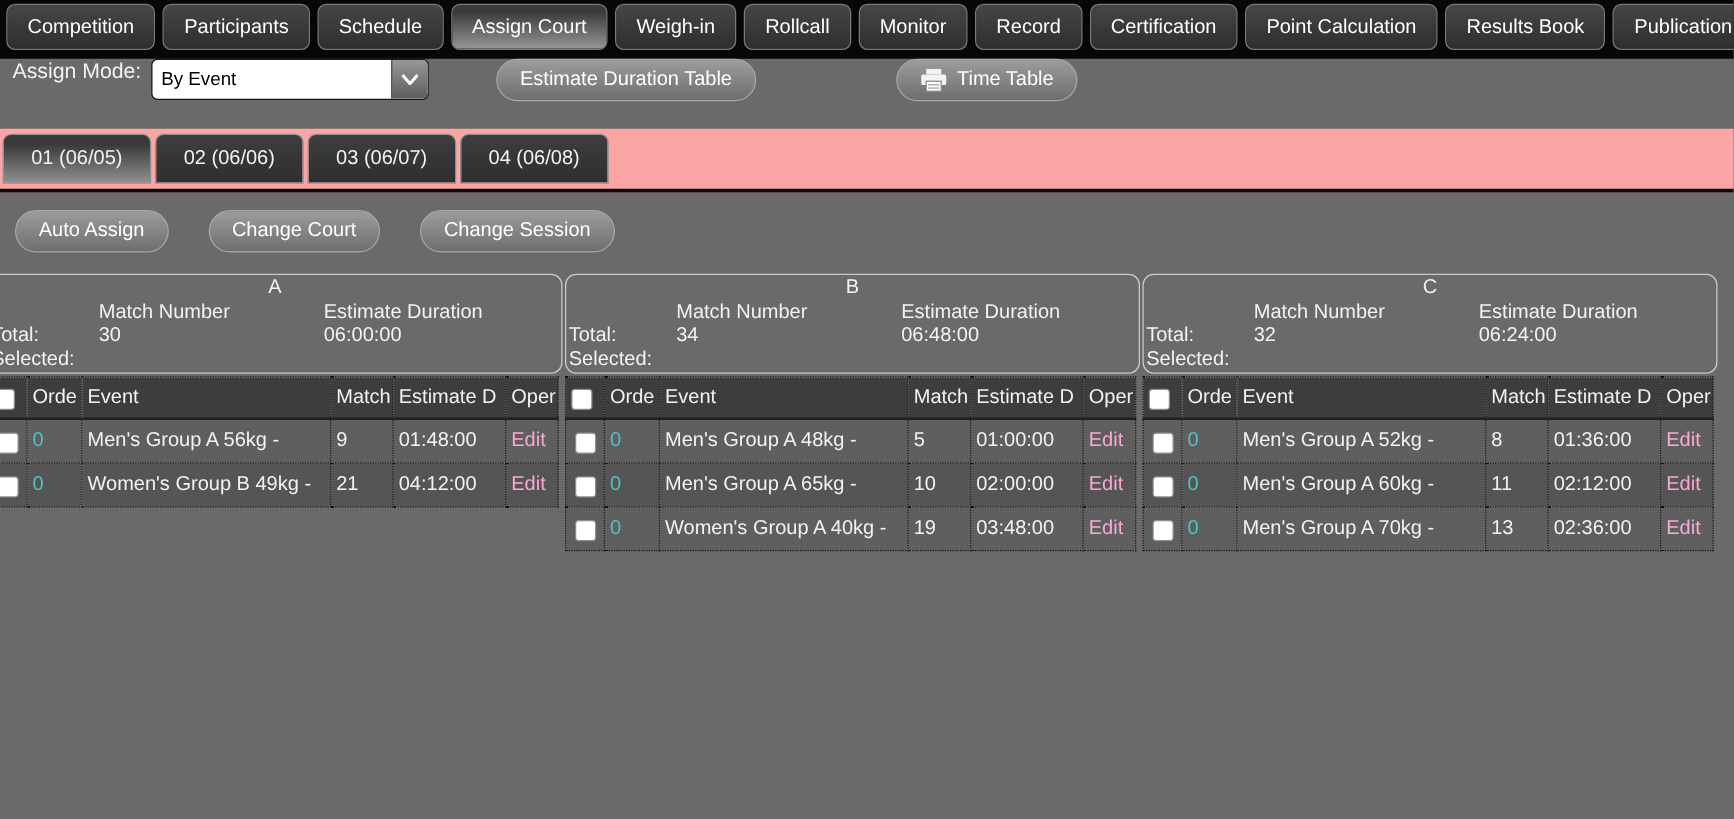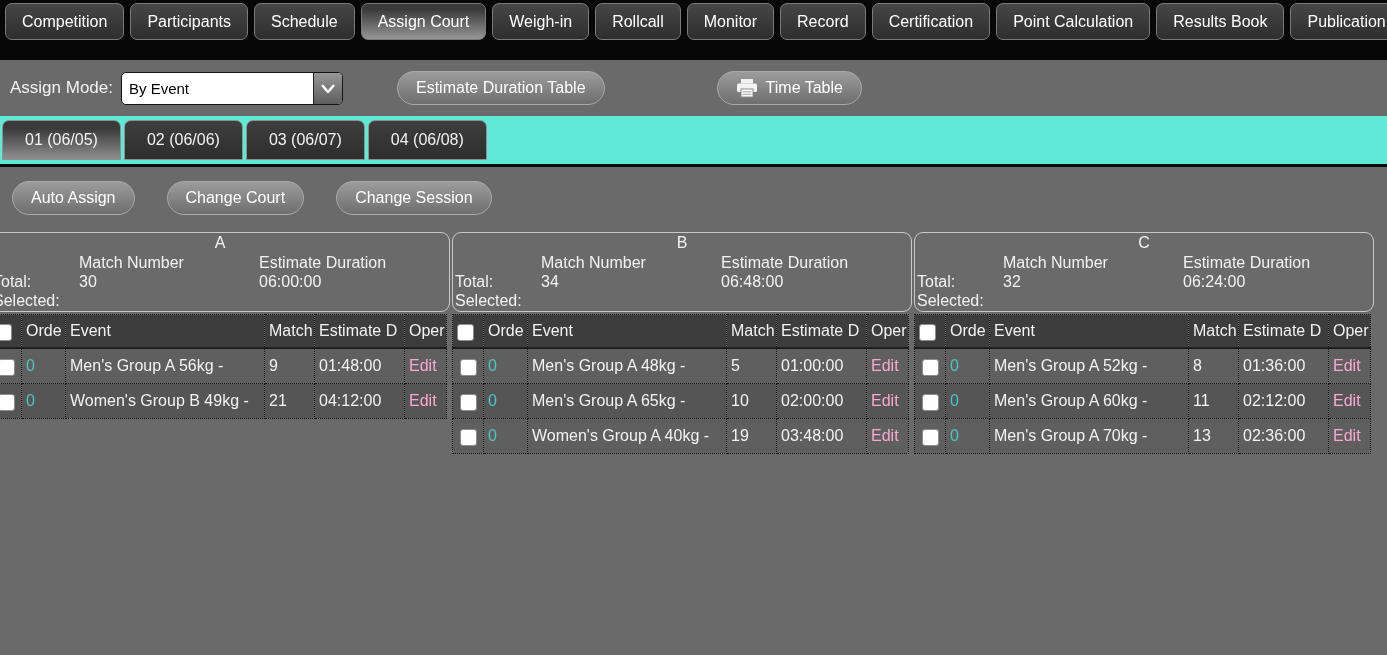--- a/index.html
+++ b/index.html
@@ -3,36 +3,36 @@
 <meta charset="utf-8">
 <style>
   html,body{margin:0;padding:0}
   body{
     width:1387px;height:655px;overflow:hidden;
     background:#6a6a6a;color:#f2f2f2;
     font-family:"Liberation Sans","DejaVu Sans",sans-serif;
     font-size:16px;
   }
   
-  .topbar{height:60px;background:#070707;display:flex;gap:6px;padding:3px 0 0 5px;box-sizing:border-box;overflow:hidden;white-space:nowrap}
+  .topbar{height:47px;background:#070707;display:flex;gap:6px;padding:3px 0 0 5px;box-sizing:border-box;overflow:hidden;white-space:nowrap}
   .tab{flex:0 0 auto;display:flex;align-items:center;border:1px solid #7a7a7a;border-radius:7px;
        background:linear-gradient(#464646,#2e2e2e);padding:0 16px;height:37px;box-sizing:border-box;color:#fff;cursor:pointer}
   .tab.active{background:linear-gradient(#3a3a3a 15%,#969696)}
   
-  .toolbar{height:56px;display:flex;align-items:center}
+  .toolbar{height:56px;display:flex;}
   .assign-label{margin-left:10px;font-size:17px}
   .selectbox{margin-left:8px;width:220px;height:31px;background:#fff;border:1px solid #141414;border-radius:5px;display:flex;overflow:hidden;cursor:pointer}
   .selectbox .val{flex:1;display:flex;align-items:center;padding-left:7px;color:#000;font-size:15px}
   .selectbox .arrow{width:28px;background:linear-gradient(#979797,#5e5e5e);display:flex;align-items:center;justify-content:center;border-left:1px solid #222}
   .btn{display:flex;align-items:center;gap:8px;background:linear-gradient(#9c9c9c,#6e6e6e);
        border:1px solid #a8a8a8;border-radius:17px;color:#fff;font-size:16px;height:34px;padding:0 18px;box-sizing:border-box;cursor:pointer}
   .btn-estimate{margin-left:54px}
   .btn-timetable{margin-left:112px}
   
-  .datestrip{background:#5eead4;height:44px;border-bottom:3px solid #0b0b0b;display:flex;gap:3px;padding:4px 0 0 2px;box-sizing:content-box}
+  .datestrip{background:#fca5a5;height:44px;border-bottom:3px solid #0b0b0b;display:flex;gap:3px;padding:4px 0 0 2px;box-sizing:content-box}
   .dtab{flex:0 0 auto;height:40px;box-sizing:border-box;display:flex;align-items:center;padding:0 22px;
         border:1px solid #8f8f8f;border-radius:7px 7px 0 0;background:linear-gradient(#3e3e3e,#2e2e2e);cursor:pointer}
   .dtab.active{background:linear-gradient(#3a3a3a 20%,#8f8f8f)}
   
   .actions{display:flex;gap:32px;padding:14px 0 0 12px}
   
   .courts{display:flex;margin:17px 0 0 -10px}
   .court{flex:0 0 auto;width:460px;margin-right:2px}
   .summary{border:1px solid #c9c9c9;border-radius:9px;height:80px;position:relative;box-sizing:border-box}
   .letter{position:absolute;top:1px;left:0;right:0;text-align:center}

